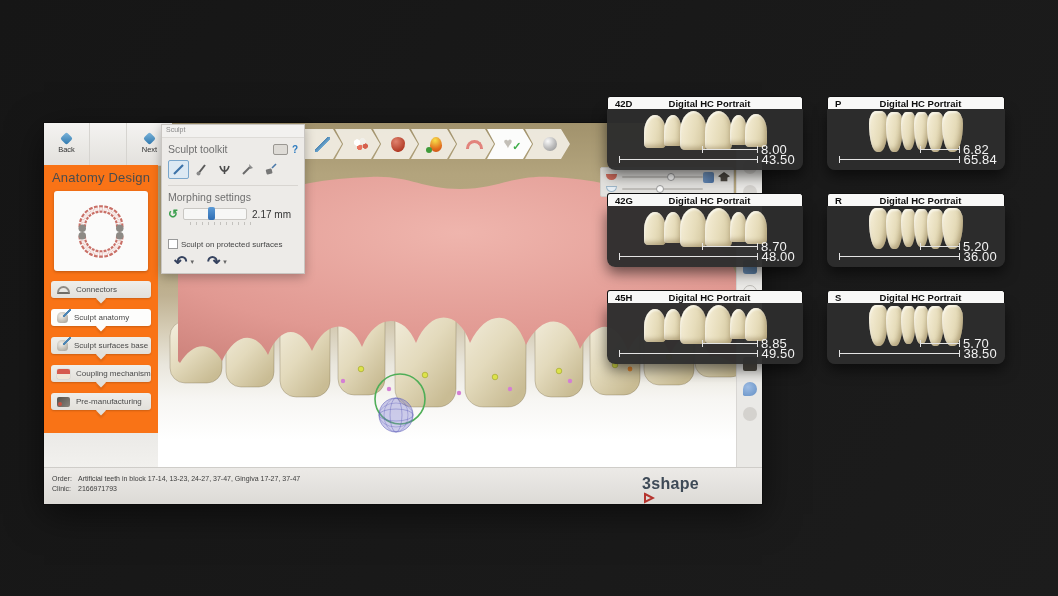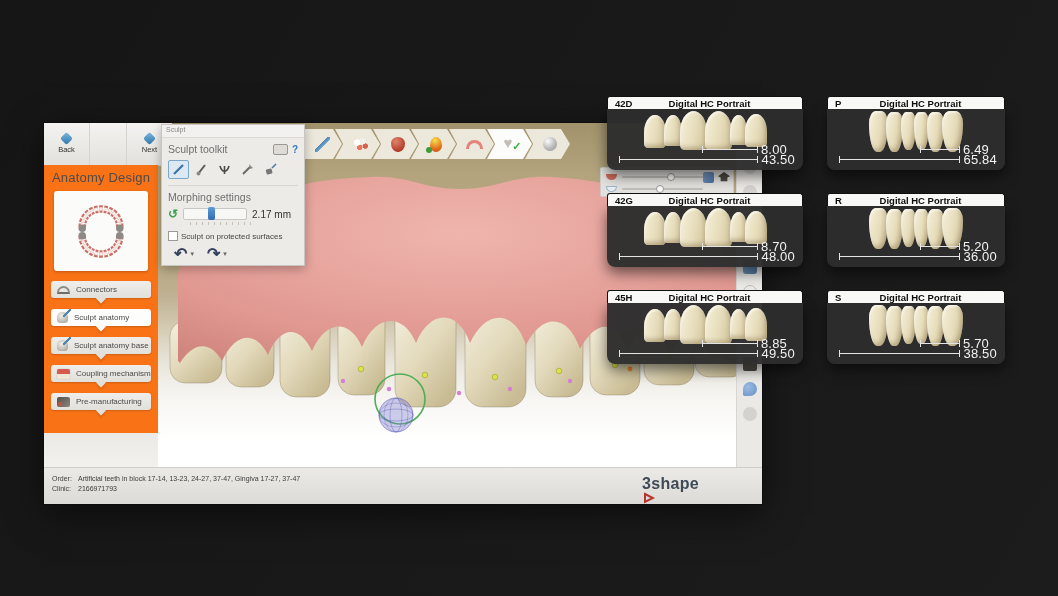--- a/index.html
+++ b/index.html
@@ -93,21 +93,21 @@
   .tg{width:13px;height:13px;}
   .sp-div{height:1px;background:#d8d5d1;margin:2px 0 5px;}
   .slider-row{display:flex;align-items:center;gap:5px;margin:5px 0 2px;}
   .g-reset{font-size:12px;font-weight:bold;color:#3da04f;line-height:10px;}
   .track{position:relative;width:62px;height:10px;background:#f7f7f6;border:1px solid #c9c7c3;border-radius:2px;}
   .knob{position:absolute;left:38%;top:-2px;width:7px;height:13px;border-radius:2px;
         background:linear-gradient(#5c9bd6,#2f6db3);cursor:pointer;}
   .ticks{width:62px;height:3px;margin-left:22px;
         background:repeating-linear-gradient(90deg,#b9b7b3 0 1px,transparent 1px 6px);opacity:.8;}
   .mval{font-size:10px;color:#333;}
-  .chk-row{display:flex;align-items:center;gap:3px;margin:6px 0 4px;}
+  .chk-row{display:flex;align-items:center;gap:3px;margin:14px 0 4px;}
   .chk{width:8px;height:8px;background:#fff;border:1px solid #9a9a9a;cursor:pointer;}
   .chk-lbl{font-size:8px;color:#444;}
   .ur-row{display:flex;align-items:center;gap:3px;padding:2px 0 1px 6px;}
   .ur{font-size:16px;font-weight:bold;color:#36435f;line-height:14px;cursor:pointer;}
   .caret{font-size:7px;color:#666;margin-right:10px;cursor:pointer;}
   
   .mini{position:absolute;left:556px;top:44px;width:134px;height:30px;background:#e2e1de;
         border:1px solid #cfcdc9;border-radius:2px;box-sizing:border-box;padding:3px 30px 3px 5px;z-index:2;}
   .mrow{display:flex;align-items:center;gap:5px;height:12px;}
   .ma1{width:11px;height:6px;border-radius:0 0 9px 9px;background:#cd6a5c;}
@@ -277,21 +277,21 @@
       <div class="sitem">
         <span class="si-conn"></span>
         <span>Connectors</span>
       </div>
       <div class="sitem active">
         <span class="si-tooth"></span>
         <span>Sculpt anatomy</span>
       </div>
       <div class="sitem">
         <span class="si-tooth"></span>
-        <span>Sculpt anatomy base</span>
+        <span>Sculpt surfaces base</span>
       </div>
       <div class="sitem">
         <span class="si-coupling"></span>
         <span>Coupling mechanism</span>
       </div>
       <div class="sitem">
         <span class="si-pre"></span>
         <span>Pre-manufacturing</span>
       </div>
     </div>
@@ -512,21 +512,21 @@
       <div class="teeth">
         <i class="tooth t1"></i>
           <i class="tooth t2"></i>
           <i class="tooth t3"></i>
           <i class="tooth t4"></i>
           <i class="tooth t5"></i>
           <i class="tooth t6"></i>
       </div>
       <div class="ruler r-short">
           <i class="rline" style="width:38px"></i>
-          <span class="rval">6.49</span>
+          <span class="rval">6.82</span>
         </div>
       <div class="ruler r-long">
           <i class="rline"></i>
           <span class="rval">65.84</span>
         </div>
     </div>
     <div class="chead">
       <span class="ccode">P</span>
       <span class="ctitle">Digital HC Portrait</span>
     </div>

